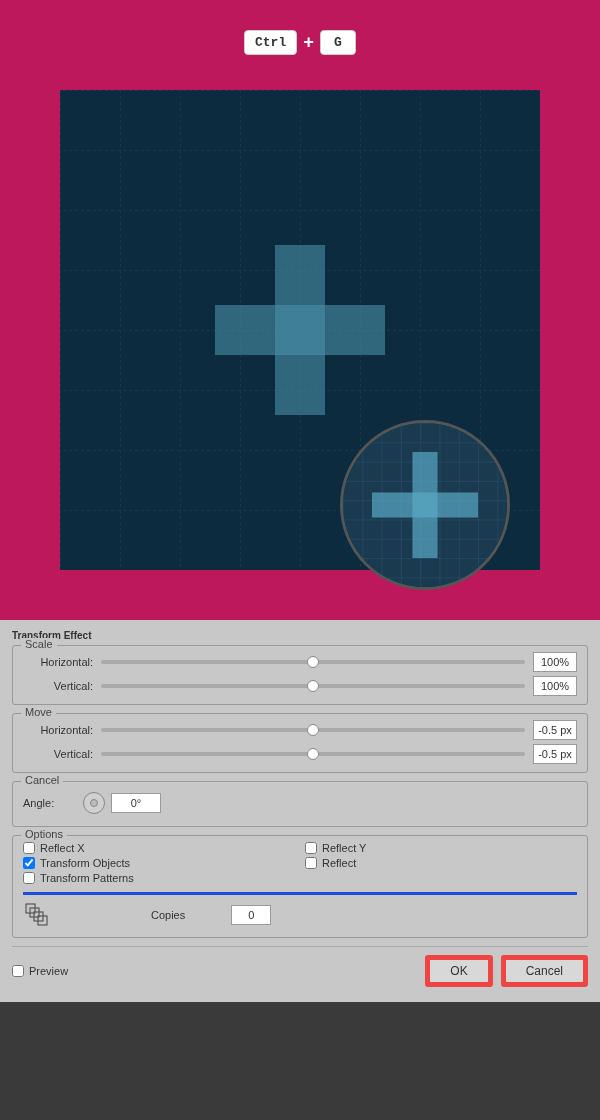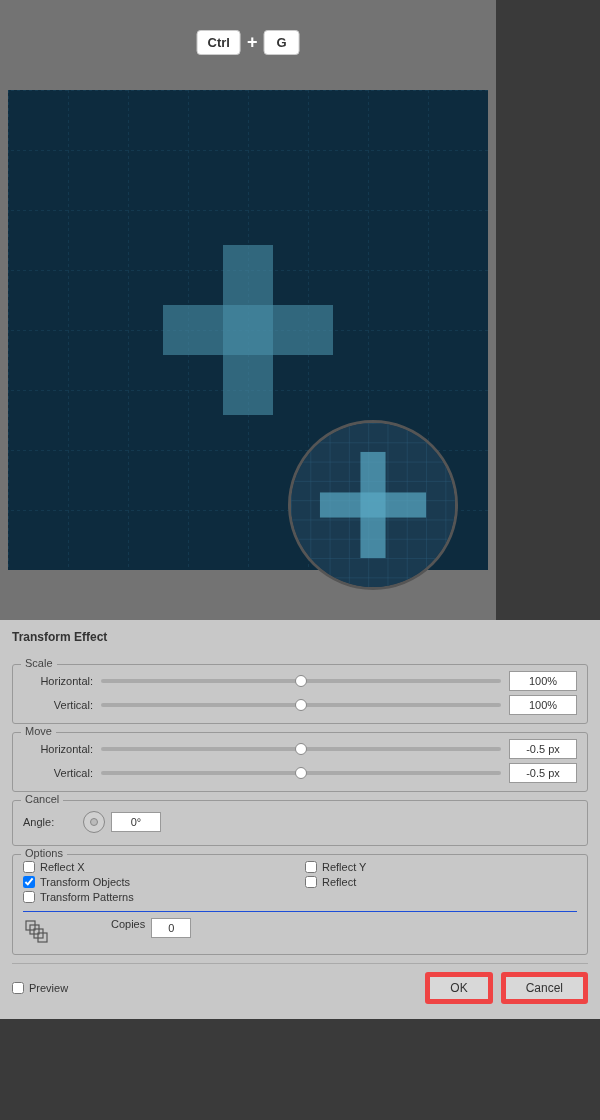--- a/index.html
+++ b/index.html
@@ -7,27 +7,28 @@
       width: 600px;
       height: 1120px;
       background: #3a3a3a;
       font-family: Arial, sans-serif;
       font-size: 12px;
       overflow: hidden;
     }
 
     
     .canvas-area {
-      width: 496px;
+      width: 600px;
       height: 620px;
-      background: #737373;
+      background: #be185d;
       position: relative;
       display: flex;
       align-items: center;
       justify-content: center;
+      font-family: Liberation Mono, monospace;
     }
 
     
     .shortcut-display {
       position: absolute;
       top: 30px;
       left: 50%;
       transform: translateX(-50%);
       display: flex;
       align-items: center;
@@ -85,24 +86,24 @@
 
     
     .panel {
       width: 600px;
       background: #c8c8c8;
       position: relative;
       padding: 10px 12px 15px 12px;
     }
 
     .panel-title {
-      font-size: 12px;
+      font-size: 10px;
       font-weight: bold;
       color: #333;
-      margin-bottom: 20px;
+      margin-bottom: 4px;
     }
 
     .section {
       border: 1px solid #999;
       border-radius: 3px;
       margin-bottom: 8px;
       padding: 6px 10px 8px 10px;
       background: #c8c8c8;
       position: relative;
     }
@@ -146,21 +147,21 @@
       background: white;
       border: 1px solid #888;
       border-radius: 50%;
       position: absolute;
       top: -4px;
       left: 50%;
       transform: translateX(-50%);
     }
 
     .value-input {
-      width: 68px;
+      width: 44px;
       height: 20px;
       border: 1px solid #999;
       background: white;
       font-size: 11px;
       text-align: center;
       padding: 0 2px;
       color: #333;
     }
 
     
@@ -221,23 +222,25 @@
     .checkbox-row input[type="checkbox"] {
       width: 12px;
       height: 12px;
       margin: 0;
       cursor: pointer;
     }
 
     
     .copies-row {
       display: flex;
+      align-items: center;
       margin-top: 8px;
       padding-top: 6px;
-      border-top: 1px solid #1d4ed8;
+      border-top: 3px solid #1d4ed8;
+      gap: 40px;
     }
     .copies-icon {
       width: 28px;
       height: 28px;
       display: flex;
       align-items: center;
       justify-content: center;
       margin-right: 60px;
     }
     .copies-icon svg {

